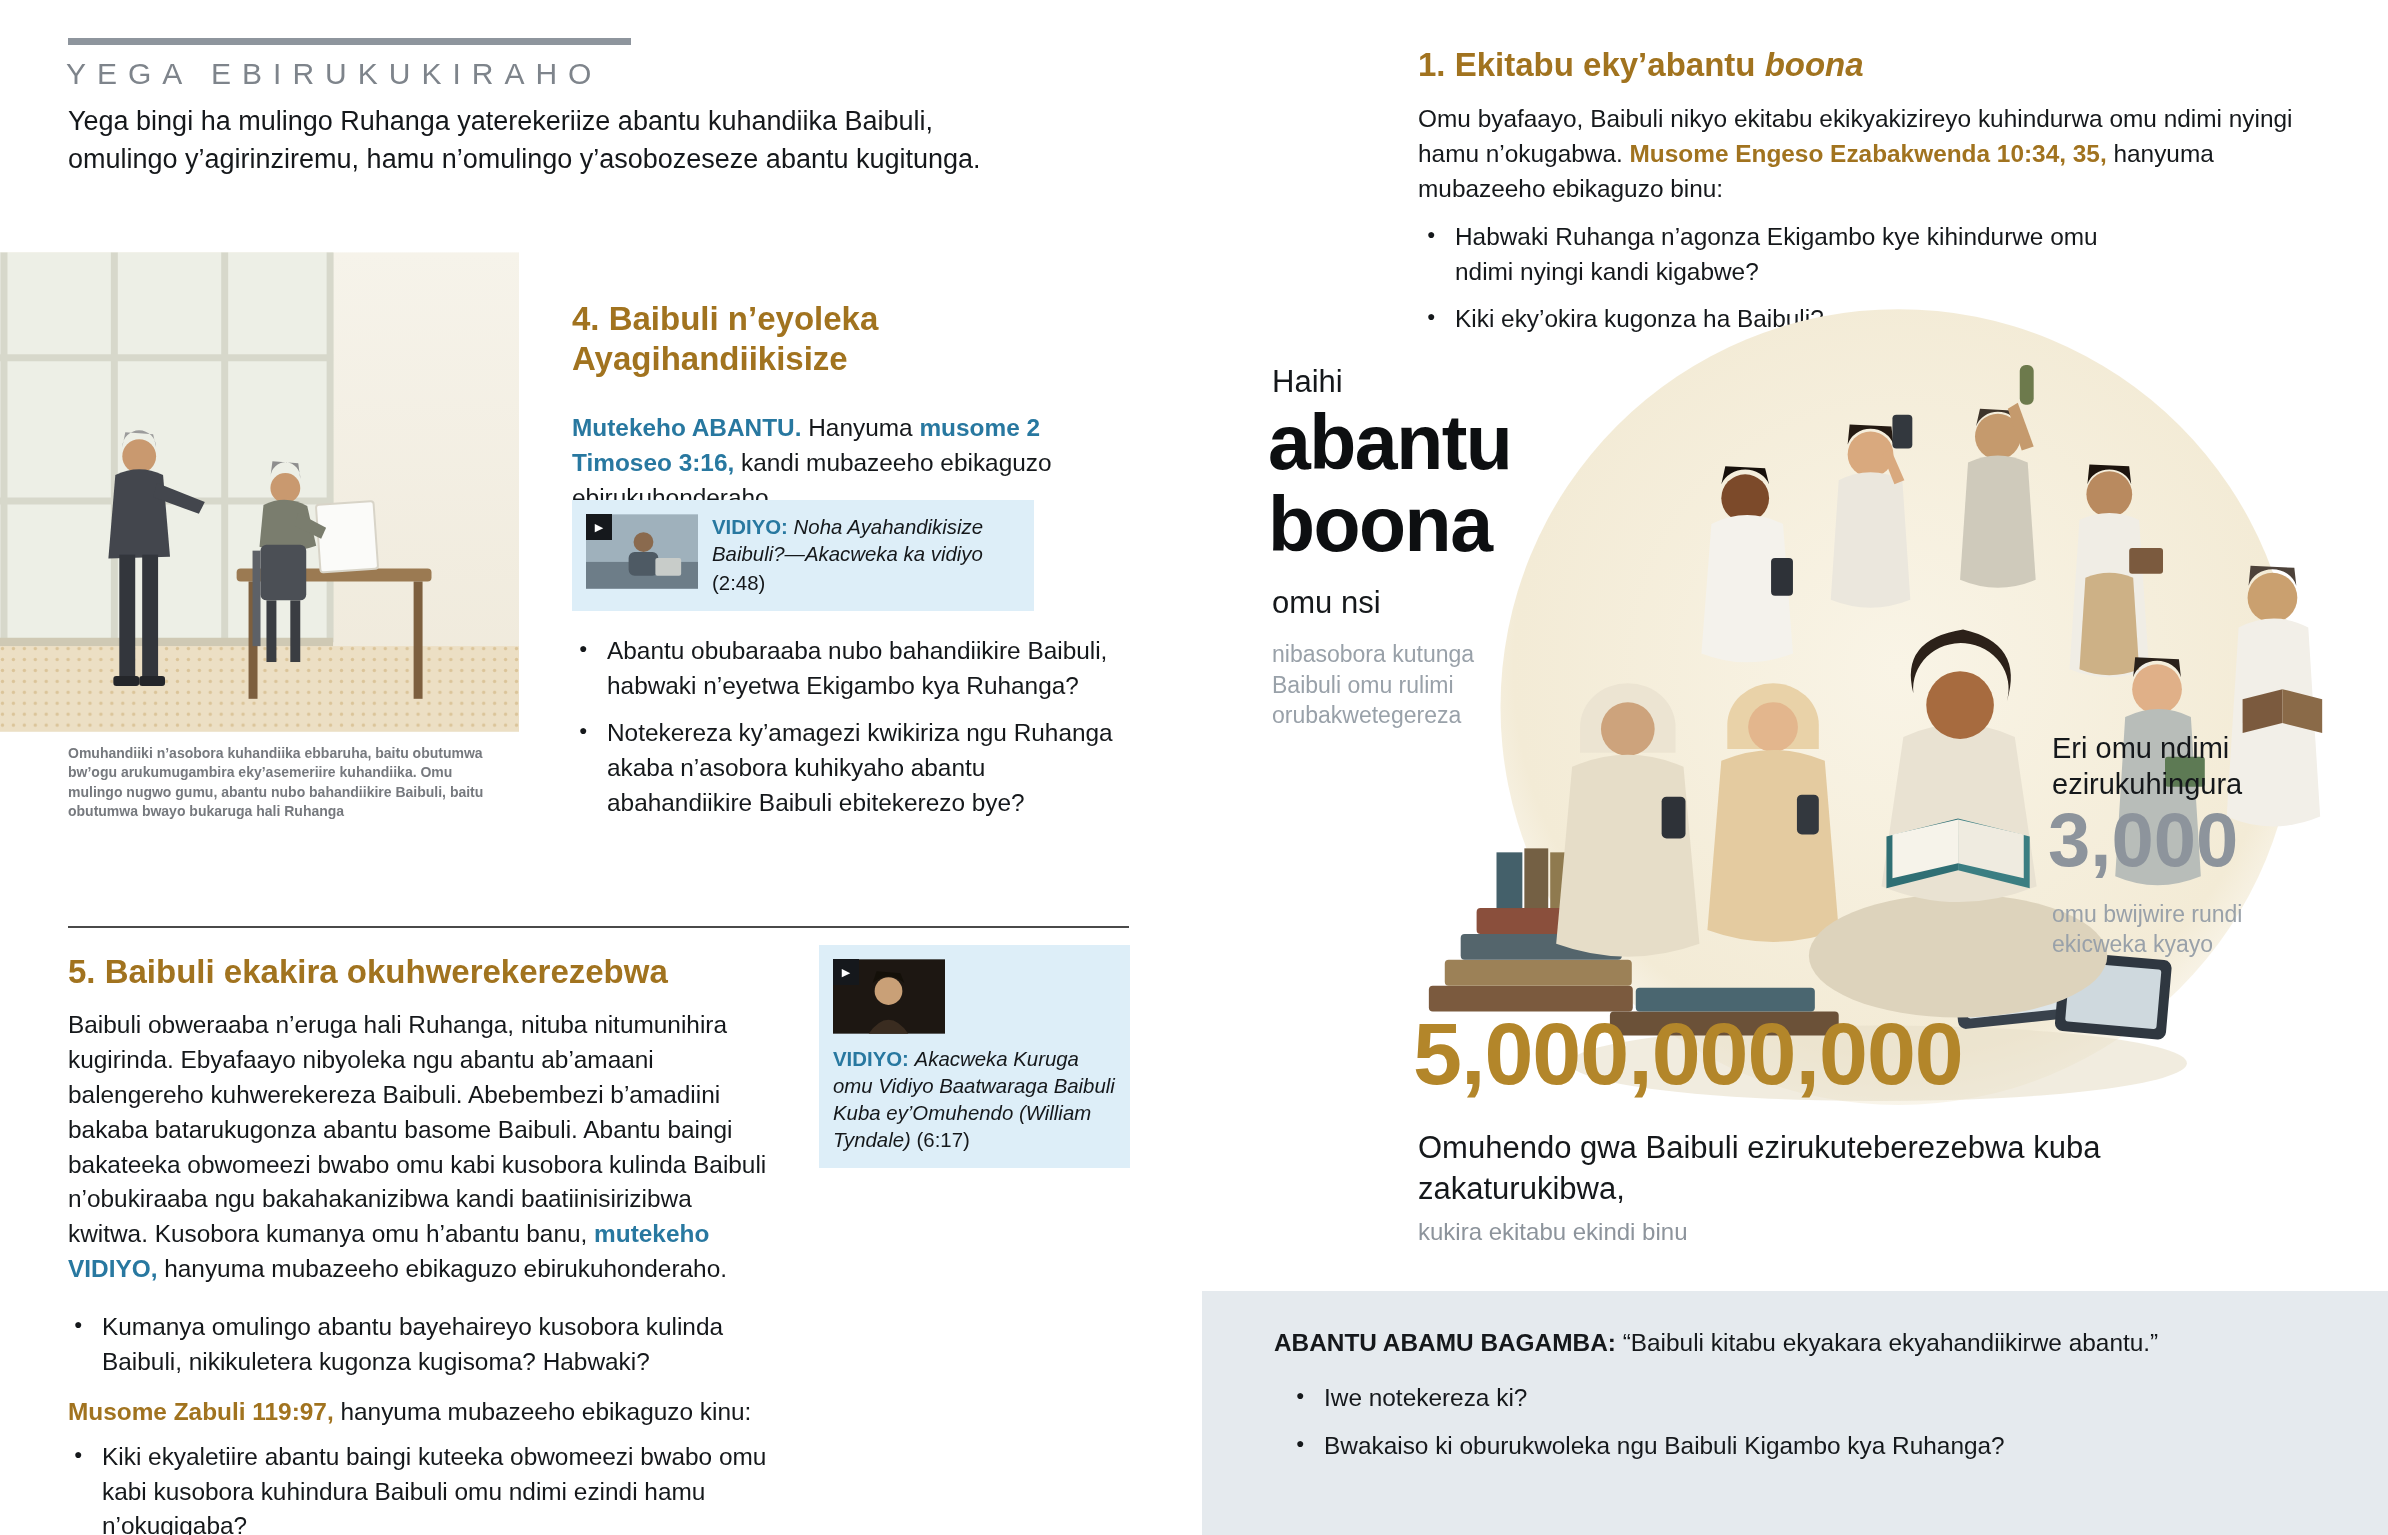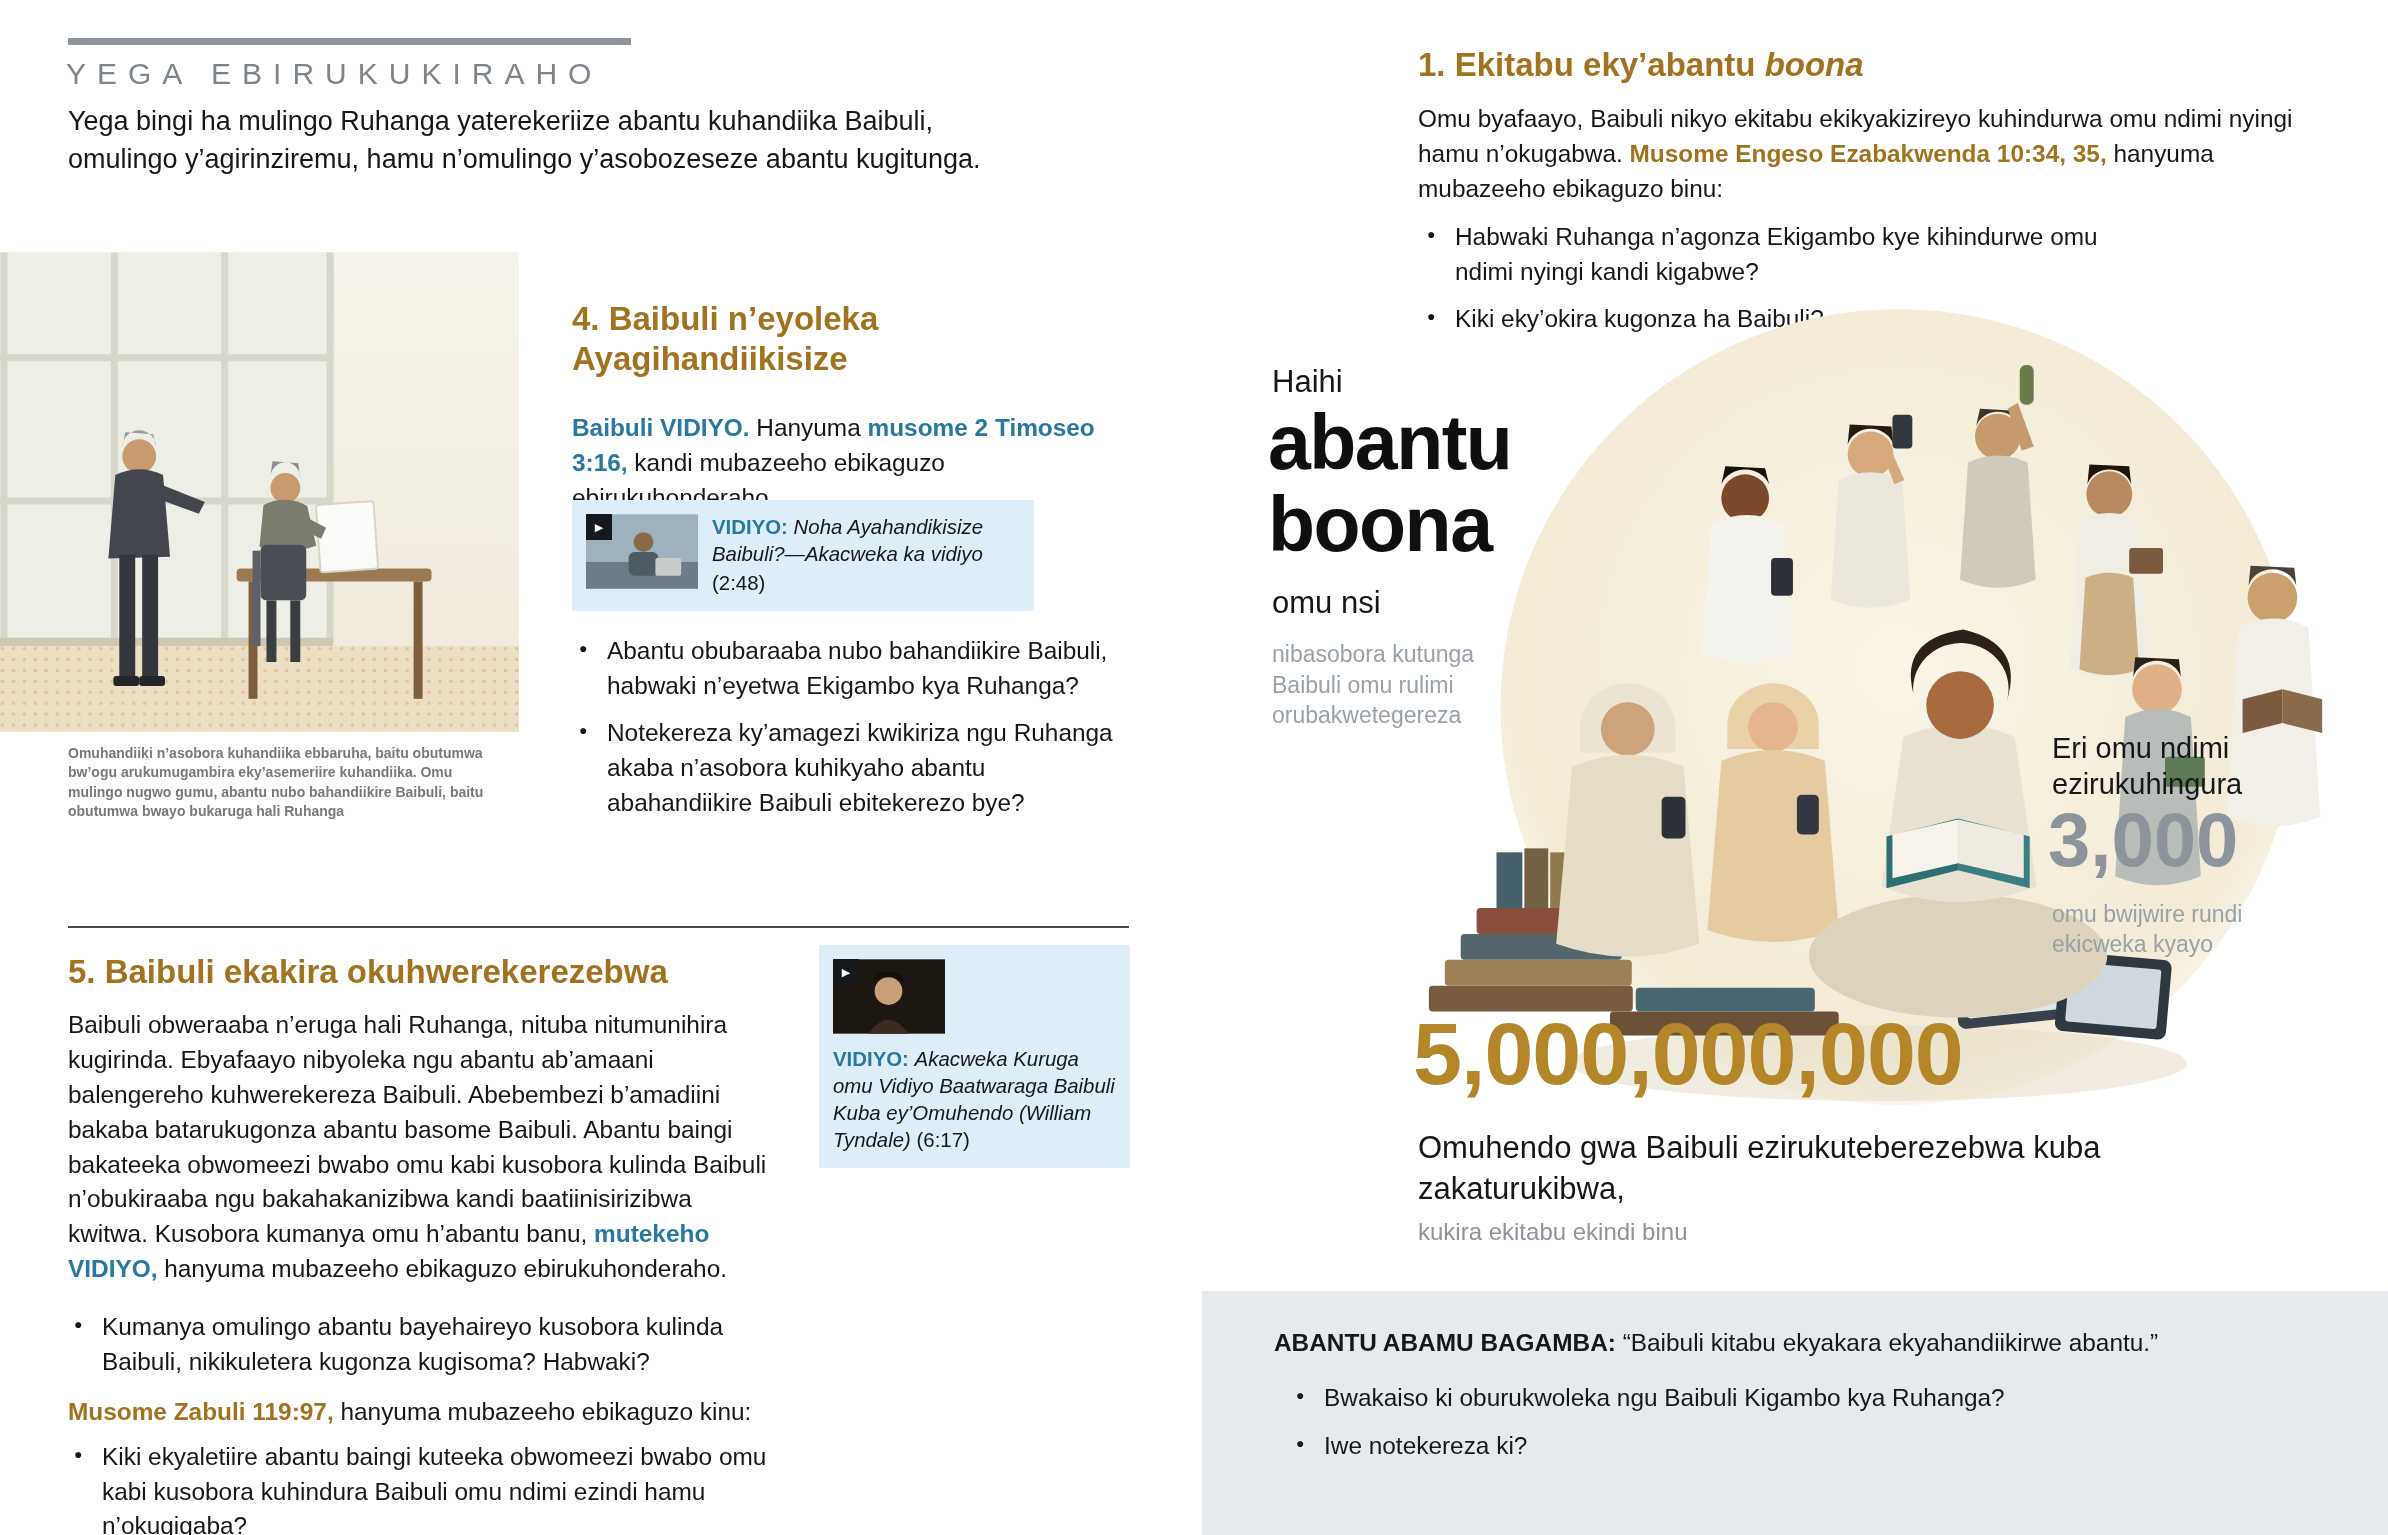--- a/index.html
+++ b/index.html
@@ -132,21 +132,21 @@
       <rect x="120" y="304" width="16" height="124" fill="#33363c"></rect>
       <rect x="143" y="304" width="16" height="124" fill="#33363c"></rect>
       <rect x="114" y="426" width="26" height="10" rx="3" fill="#24262a"></rect>
       <rect x="140" y="426" width="26" height="10" rx="3" fill="#24262a"></rect>
     </svg>
   </div>
   <p class="abs caption">Omuhandiiki n’asobora kuhandiika ebbaruha, baitu obutumwa bw’ogu arukumugambira eky’asemeriire kuhandiika. Omu mulingo nugwo gumu, abantu nubo bahandiikire Baibuli, baitu obutumwa bwayo bukaruga hali Ruhanga</p>
 
   <h2 class="abs gold-h sec4-h">4. Baibuli n’eyoleka Ayagihandiikisize</h2>
   <p class="abs body-t sec4-intro">
-    <span class="blue-b">Baibuli VIDIYO.</span><span> Hanyuma </span><span class="blue-b">musome 2 Timoseo 3:16,</span><span> kandi mubazeeho ebikaguzo ebirukuhonderaho.</span>
+    <span class="blue-b">Mutekeho ABANTU.</span><span> Hanyuma </span><span class="blue-b">musome 2 Timoseo 3:16,</span><span> kandi mubazeeho ebikaguzo ebirukuhonderaho.</span>
   </p>
 
   <div class="abs videobox vb4">
     <div class="thumb">
       <svg viewBox="0 0 113 75">
         <rect width="113" height="75" fill="#9fb1bc"></rect>
         <rect y="48" width="113" height="27" fill="#6d7d88"></rect>
         <circle cx="58" cy="28" r="10" fill="#8a6a4e"></circle>
         <rect x="43" y="38" width="30" height="24" rx="6" fill="#4e5a64"></rect>
         <rect x="70" y="44" width="26" height="18" rx="2" fill="#c8ccc9"></rect>
@@ -328,18 +328,18 @@
 
   <div class="abs otext n5b">5,000,000,000</div>
   <div class="abs otext copieslabel">Omuhendo gwa Baibuli ezirukuteberezebwa kuba zakaturukibwa,</div>
   <div class="abs otext copiesnote">kukira ekitabu ekindi binu</div>
 
   <div class="abs quotebox"></div>
   <p class="abs otext quoteline">
     <span style="font-weight:700">ABANTU ABAMU BAGAMBA:</span><span> “Baibuli kitabu ekyakara ekyahandiikirwe abantu.”</span>
   </p>
   <ul class="abs otext dots quote-bullets">
+    <li>Iwe notekereza ki?</li>
     <li>Bwakaiso ki oburukwoleka ngu Baibuli Kigambo kya Ruhanga?</li>
-    <li>Iwe notekereza ki?</li>
   </ul>
 
 </div>
 
 
 </body></html>

